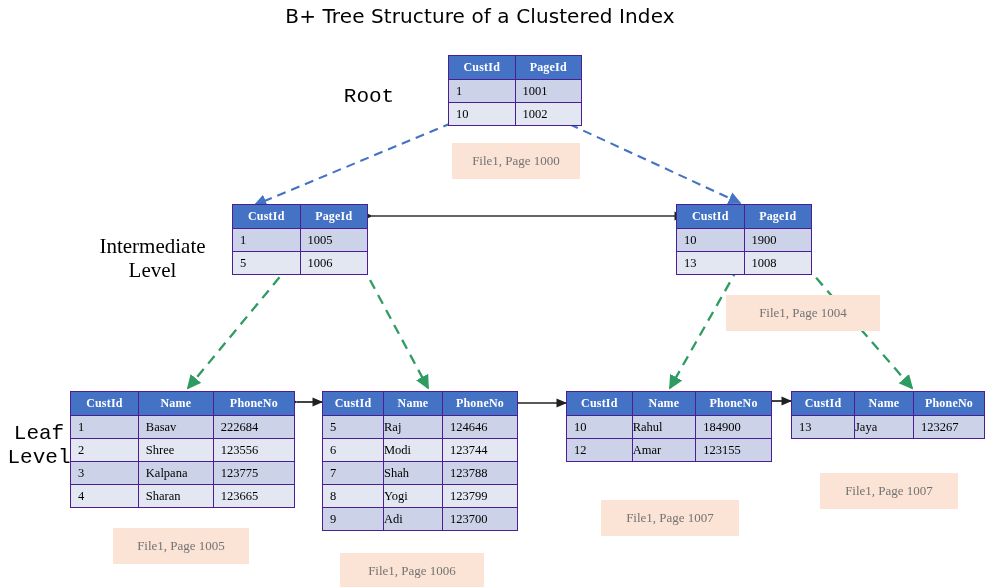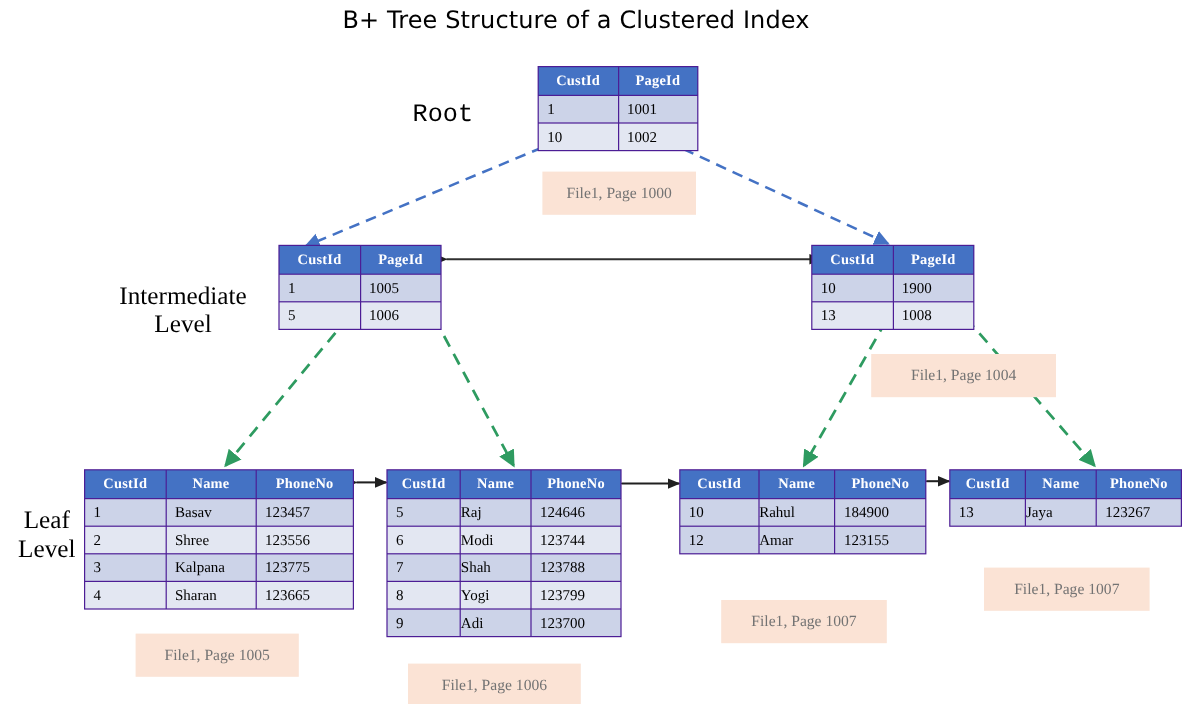--- a/index.html
+++ b/index.html
@@ -133,21 +133,21 @@
     <line x1="297" y1="402" x2="322" y2="402" stroke="#202020" stroke-width="1.7" marker-start="url(#blkheadS)" marker-end="url(#blkheadE)"></line>
     <line x1="518" y1="403" x2="566" y2="403" stroke="#202020" stroke-width="1.7" marker-start="url(#blkheadS)" marker-end="url(#blkheadE)"></line>
     <line x1="772" y1="401" x2="791" y2="401" stroke="#202020" stroke-width="1.7" marker-start="url(#blkheadS)" marker-end="url(#blkheadE)"></line>
   </svg>
 
   <div class="level-label" style="left:314px; top:85px; width:110px;font-family:Liberation Mono, monospace;">Root</div>
 
   <div class="level-label" style="left:65px; top:219px; width:175px;margin-top:16px;">Intermediate
 Level</div>
 
-  <div class="level-label" style="left:0px; top:422px; width:78px;">Leaf
+  <div class="level-label" style="left:0px; top:422px; width:78px;font-family:Liberation Mono, monospace;">Leaf
 Level</div>
 
   <table class="tbl" style="left:448px; top:55px; width:134px;">
     <thead>
       <tr>
         <th style="width:65px;">CustId</th>
         <th style="width:65px;">PageId</th>
       </tr>
     </thead>
     <tbody>
@@ -207,21 +207,21 @@
       <tr>
         <th style="width:65px;">CustId</th>
         <th style="width:72px;">Name</th>
         <th style="width:78px;">PhoneNo</th>
       </tr>
     </thead>
     <tbody>
       <tr class="r-odd">
         <td>1</td>
         <td>Basav</td>
-        <td>123457</td>
+        <td>222684</td>
       </tr>
       <tr class="r-even">
         <td>2</td>
         <td>Shree</td>
         <td>123556</td>
       </tr>
       <tr class="r-odd">
         <td>3</td>
         <td>Kalpana</td>
         <td>123775</td>

